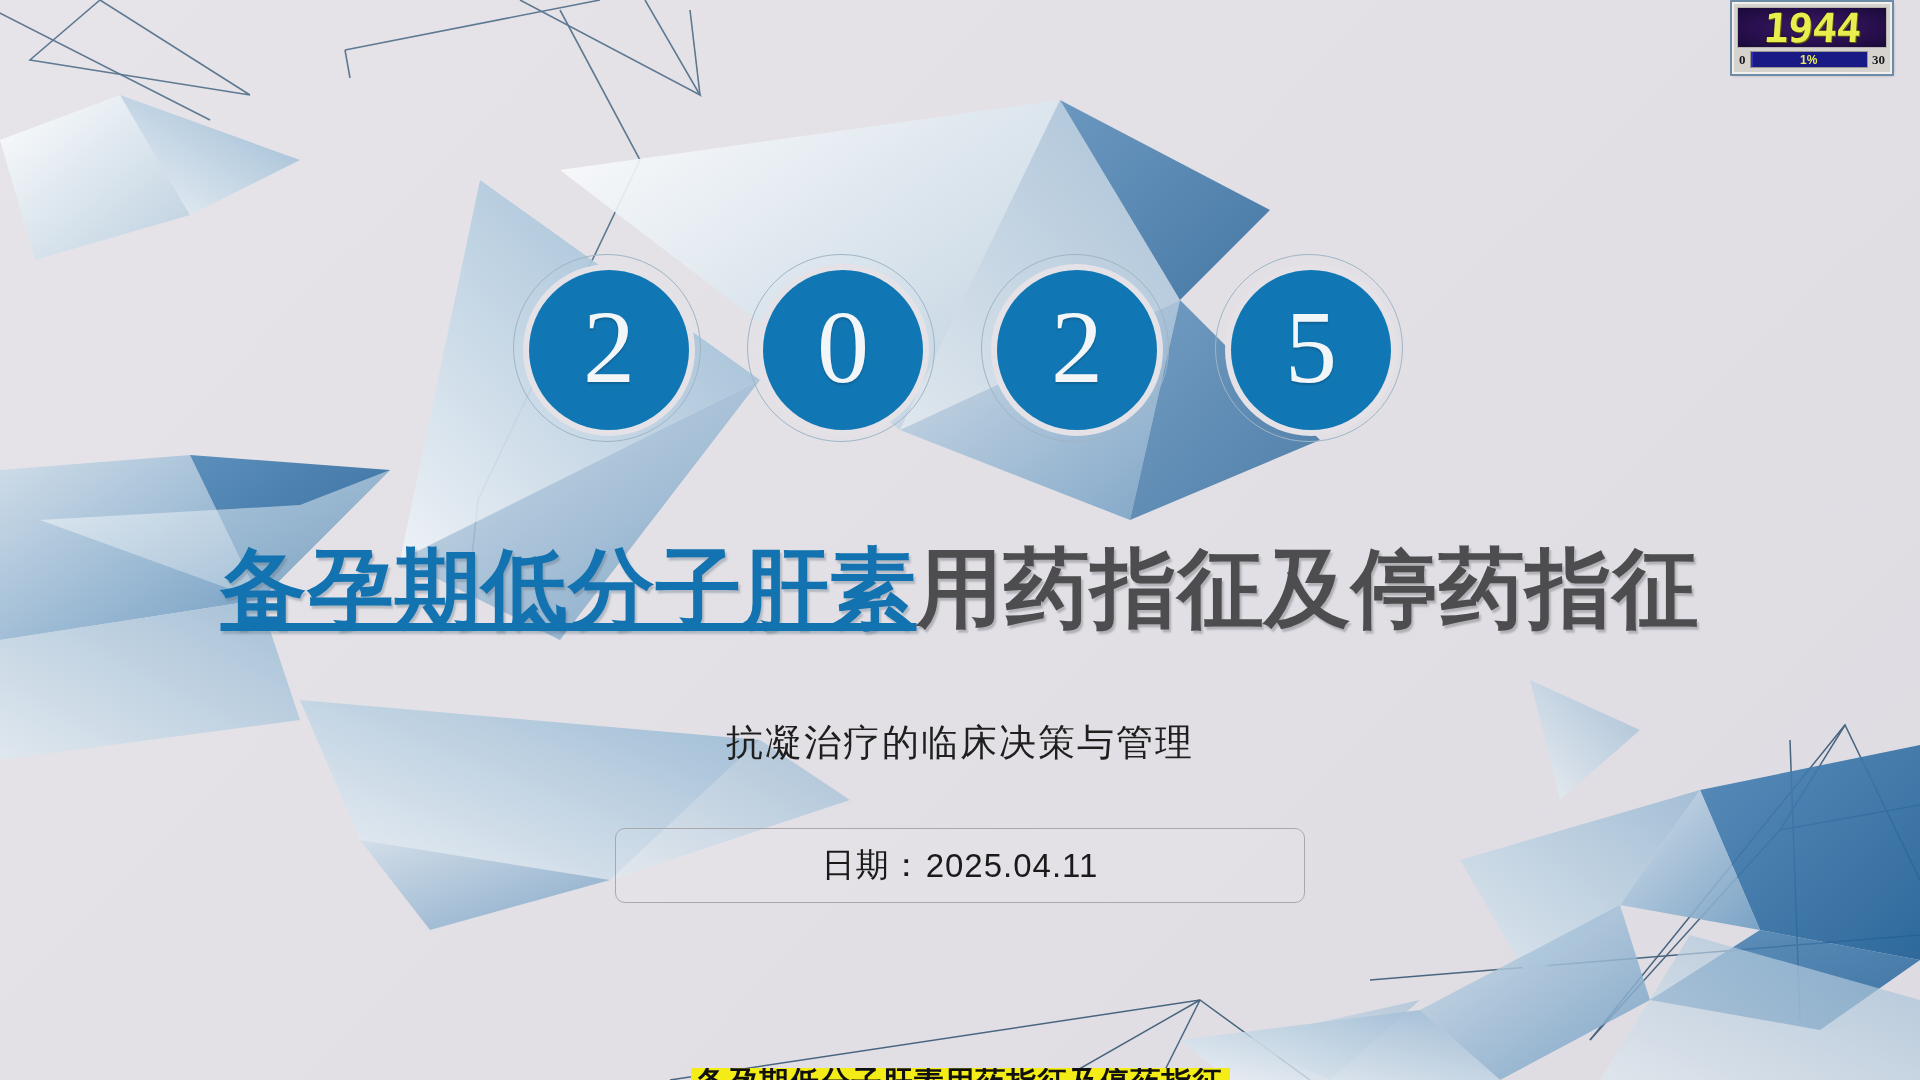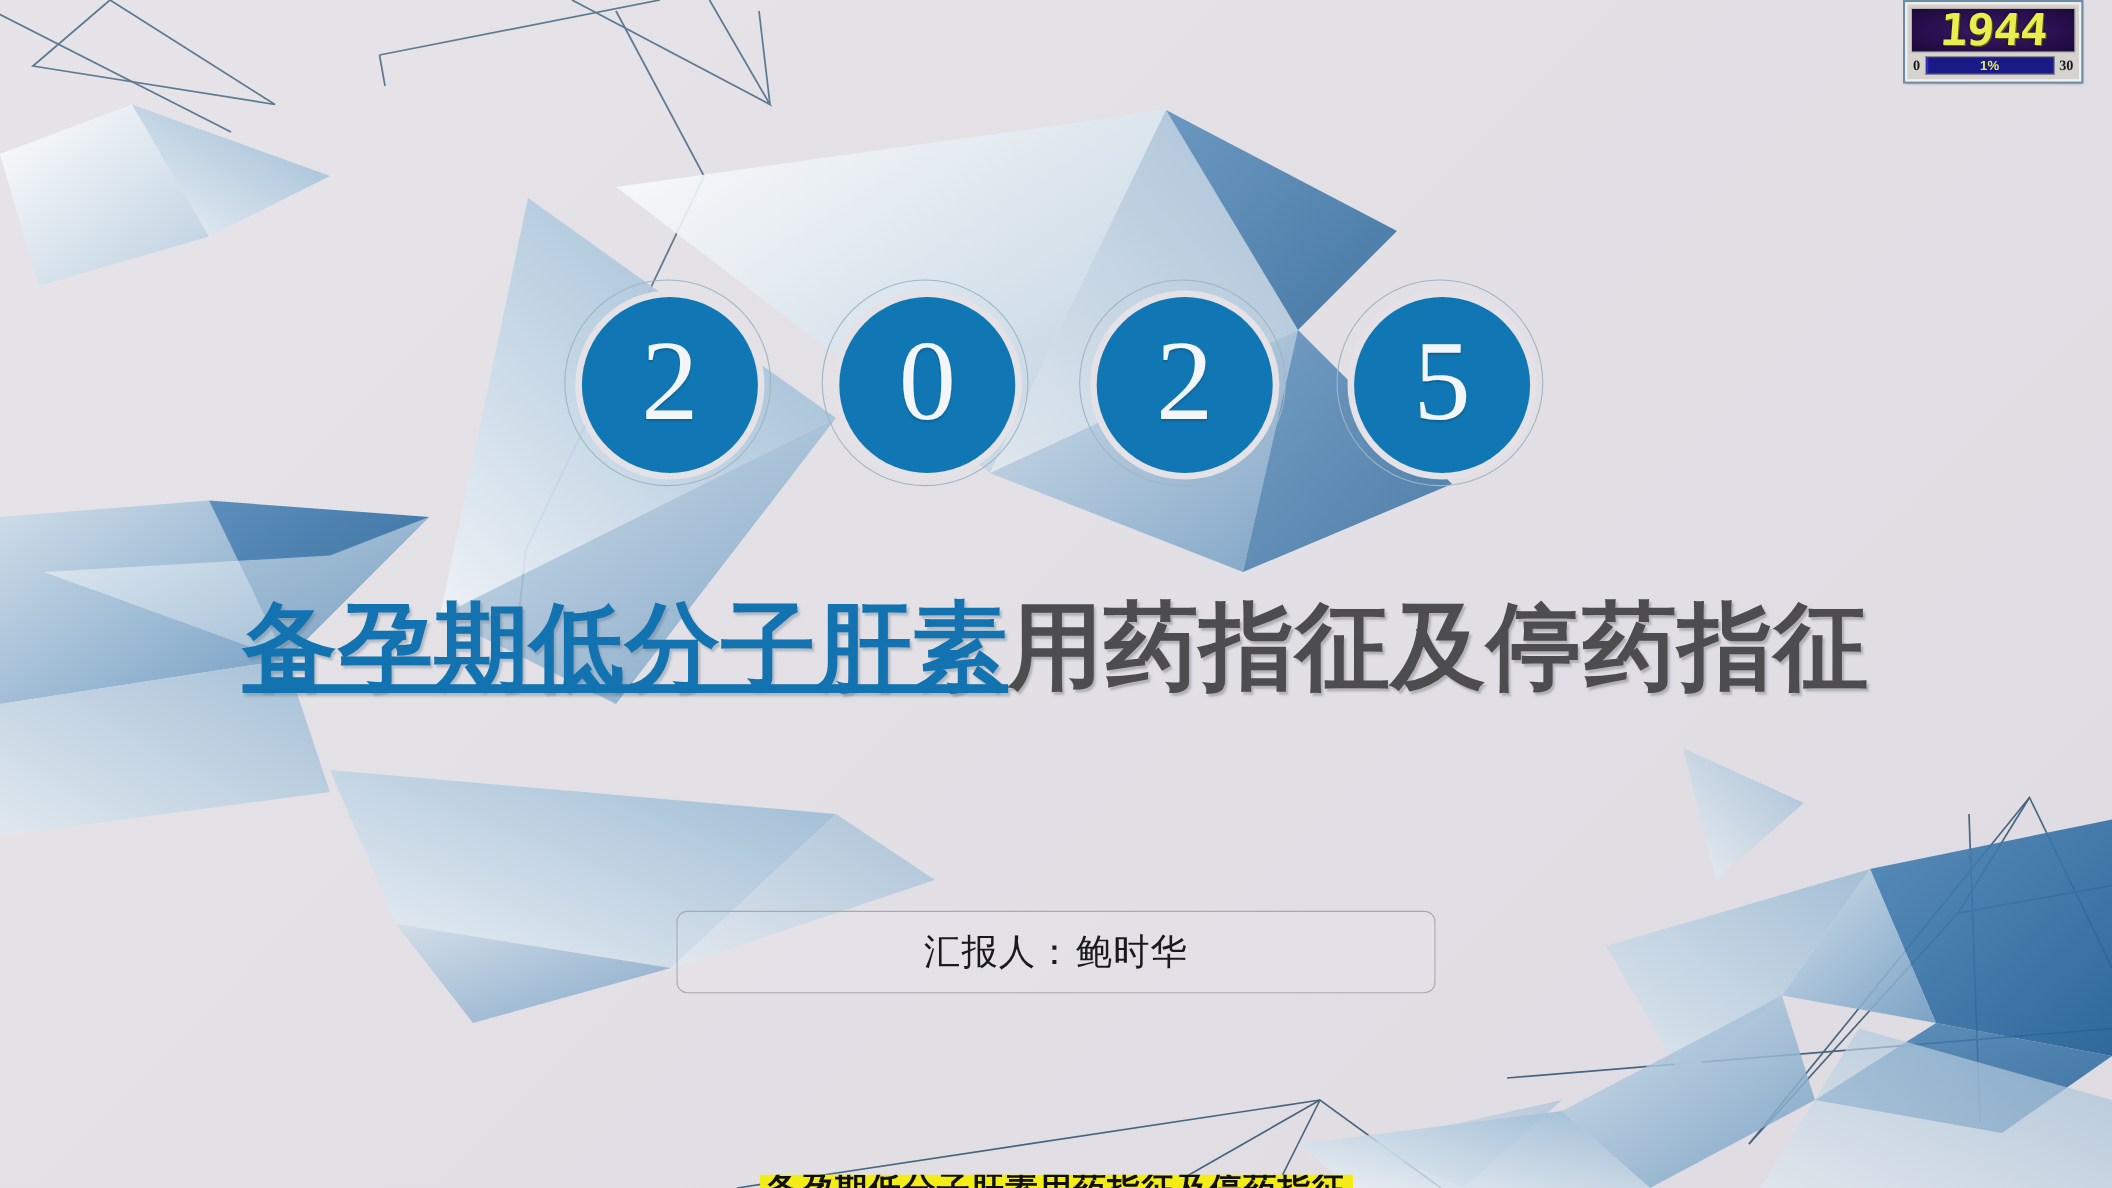--- a/index.html
+++ b/index.html
@@ -347,25 +347,26 @@
     <div class="year-cell">
       <div class="year-ring"></div>
       <div class="year-disc">
         <span class="year-digit">5</span>
       </div>
     </div>
   </div>
 
   <div id="headline"><span class="hl-blue">备孕期低分子肝素</span><span class="hl-gray">用药指征及停药指征</span></div>
 
+  <div id="subtitle">抗凝治疗的临床决策与管理</div>
 
   <div id="presenter-box">
     <div class="presenter-field">
-      <span class="pf-label">汇报人：</span>
-      <span class="pf-value">鲍时华</span>
+      <span class="pf-label">日期：</span>
+      <span class="pf-value">2025.04.11</span>
     </div>
   </div>
 
   <div id="caption-strip">
     <span id="caption-text">备孕期低分子肝素用药指征及停药指征</span>
   </div>
 
   <div id="timer-widget">
     <div id="timer-display">
       <span id="timer-digits">1944</span>

